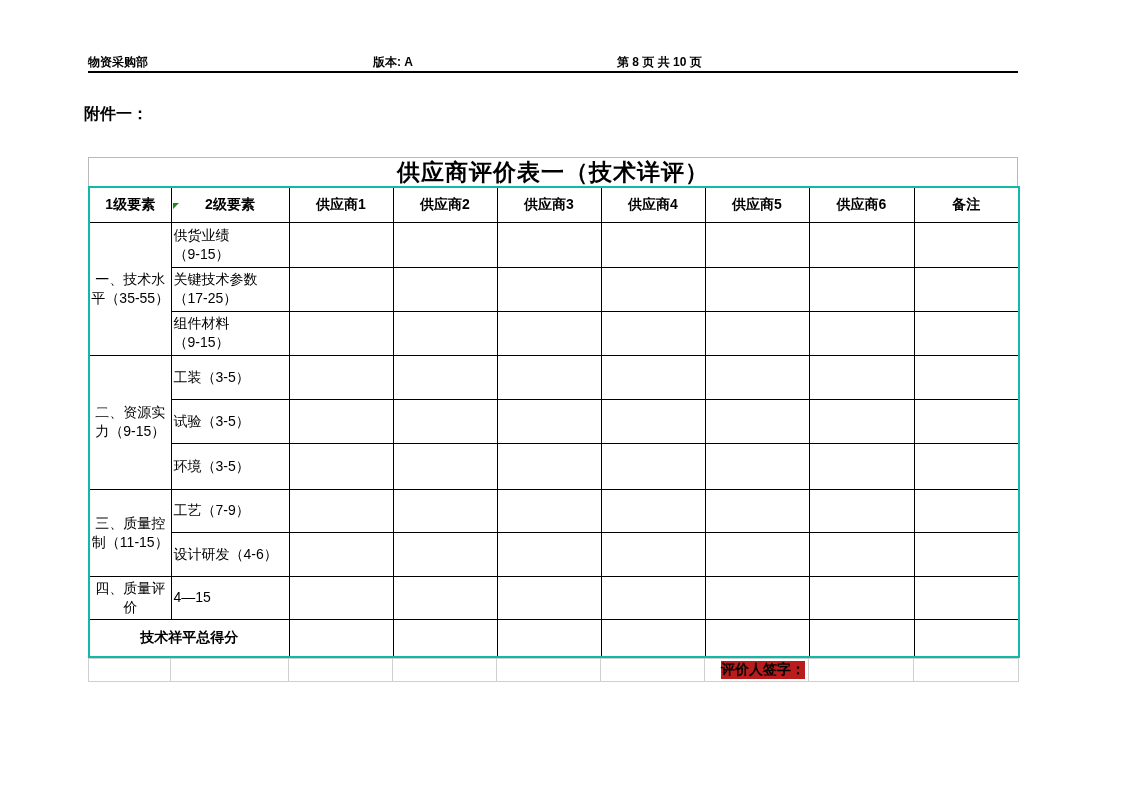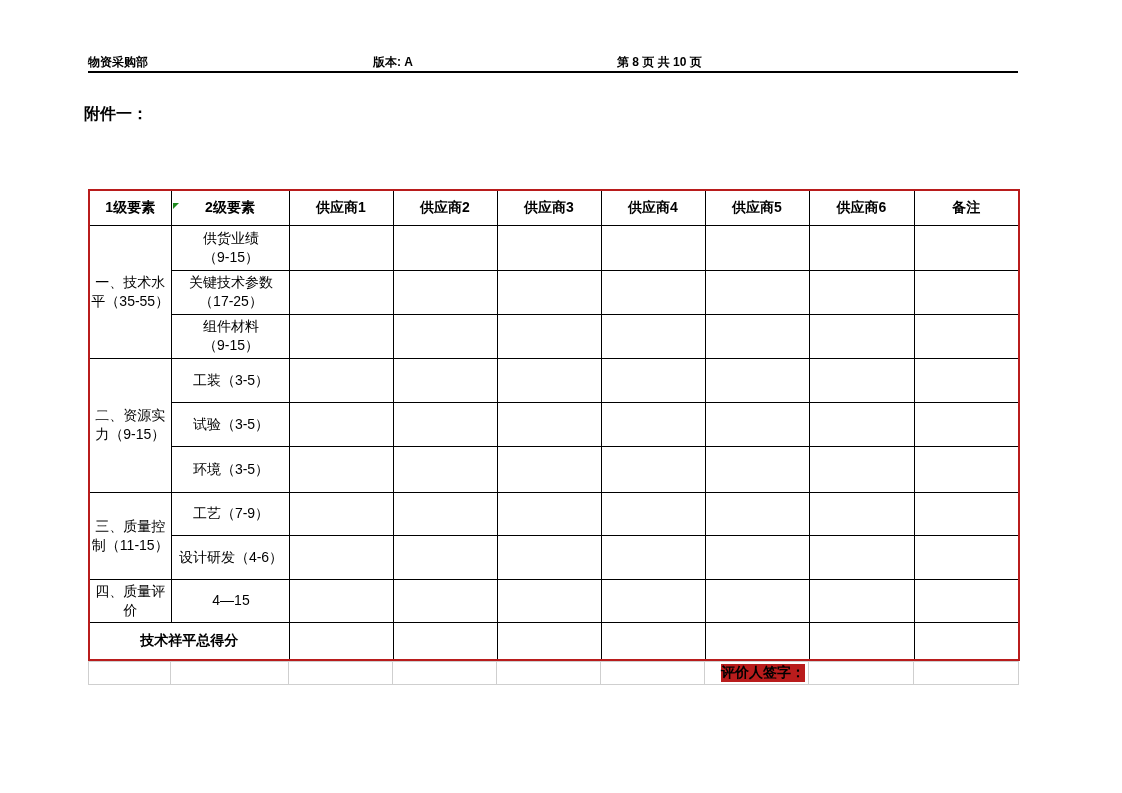--- a/index.html
+++ b/index.html
@@ -37,30 +37,30 @@
   }
   .docnum-row {
     width:930px; height:17px;
     border-left:1px solid #b9b9b9; border-right:1px solid #b9b9b9; border-top:1px solid #b9b9b9;
     text-align:center;
     font-size:12px; line-height:16px;
   }
 
   table { border-collapse:collapse; table-layout:fixed; width:930px; }
 
-  .main-table { border:2px solid #b91c1c;margin-top:32px; }
+  .main-table { border:2px solid #14b8a6; }
   .main-table th, .main-table td {
     border:1px solid #000;
     font-size:14px;
     vertical-align:middle;
     overflow:hidden;
   }
   .main-table th { font-weight:bold; text-align:center; }
   .cell-group { text-align:center; white-space:pre-line; line-height:1.35; }
-  .cell-item  { text-align:center; padding-left:2px; white-space:pre-line; line-height:1.35; }
+  .cell-item  { text-align:left; padding-left:2px; white-space:pre-line; line-height:1.35; }
   .cell-total { text-align:center; font-weight:bold; }
   .cell-score { background:#fff; }
 
   .foot-table td {
     border:1px solid #cfcfcf;
     font-size:14px;
     vertical-align:middle;
     position:relative;
   }
   .foot-label {
@@ -85,20 +85,21 @@
 
   <div class="doc-header-item dh-dept">物资采购部</div>
   <div class="doc-header-item dh-ver">版本: A</div>
   <div class="doc-header-item dh-page">第 8 页 共 10 页</div>
   <div class="header-rule"></div>
 
   <div class="attachment">附件一：</div>
 
   <div class="sheet">
 
+    <div class="title-row">供应商评价表一（技术详评）</div>
 
     <table class="main-table">
       <colgroup>
         <col style="width:82px">
           <col style="width:118px">
           <col style="width:104px">
         <col style="width:104px">
           <col style="width:104px">
           <col style="width:104px">
         <col style="width:104px">

